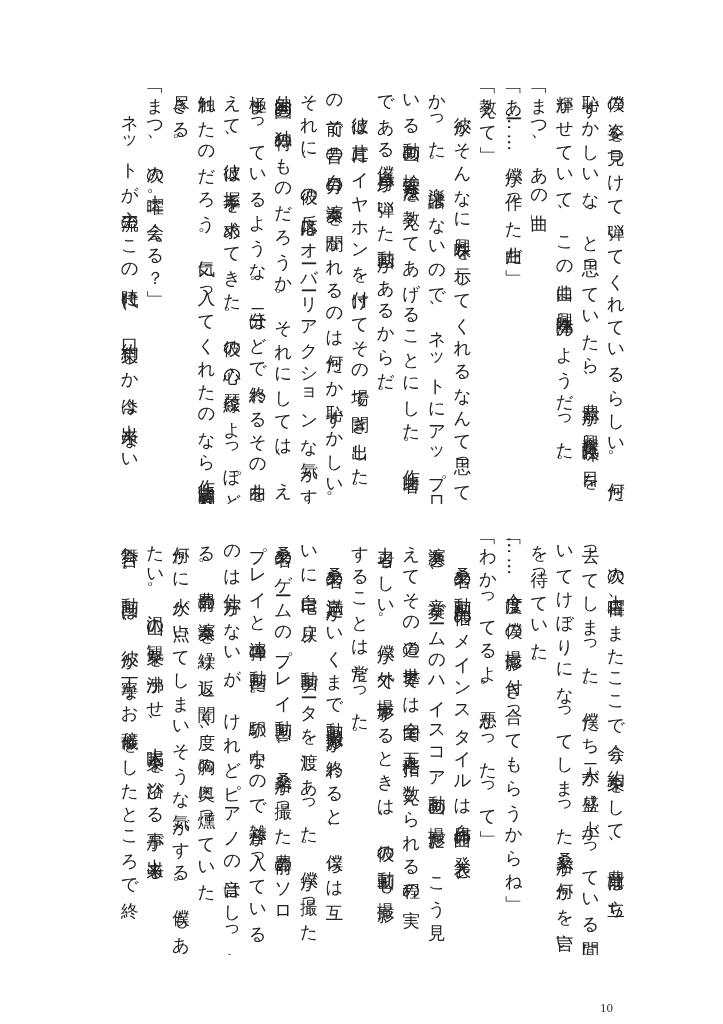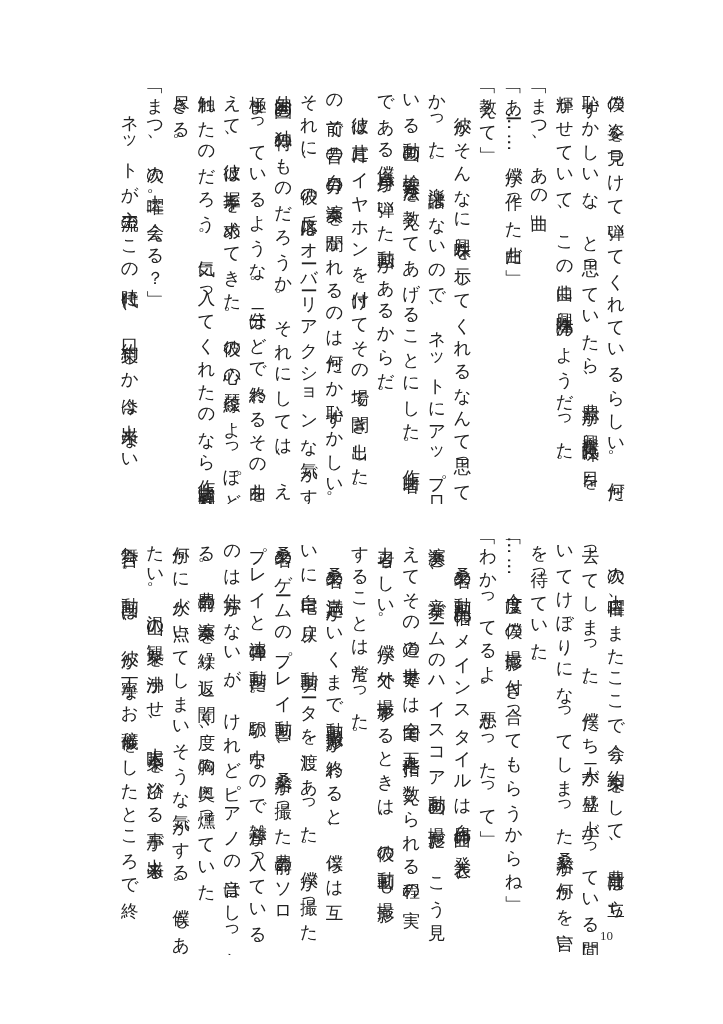--- a/index.html
+++ b/index.html
@@ -17,21 +17,21 @@
     line-height: 25.6px;
     color: #222222;
     overflow: hidden;
   }
   .tier-top { top: 82px; }
   .tier-bottom { top: 533px; }
   .line { display: block; white-space: nowrap; letter-spacing: 3.5px; }
   .page-number {
     position: absolute;
     left: 600px;
-    top: 928px;
+    top: 1000px;
     font-family: "Liberation Serif", serif;
     font-size: 13px;
     color: #333333;
   }
 </style>
 </head>
 <body>
 
 <div class="page">
   <div class="tier tier-top">

